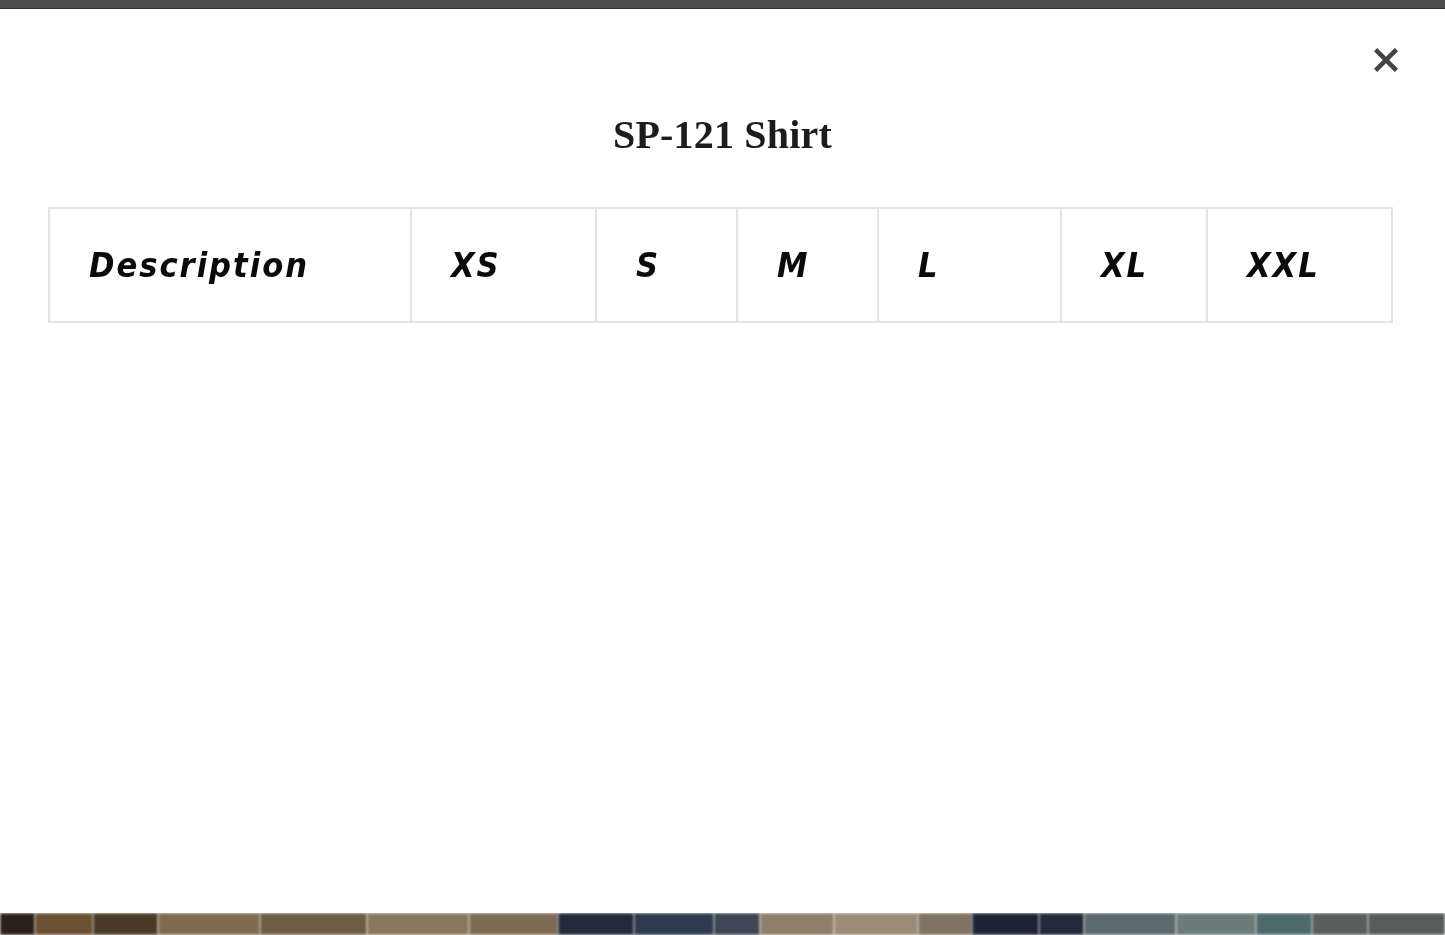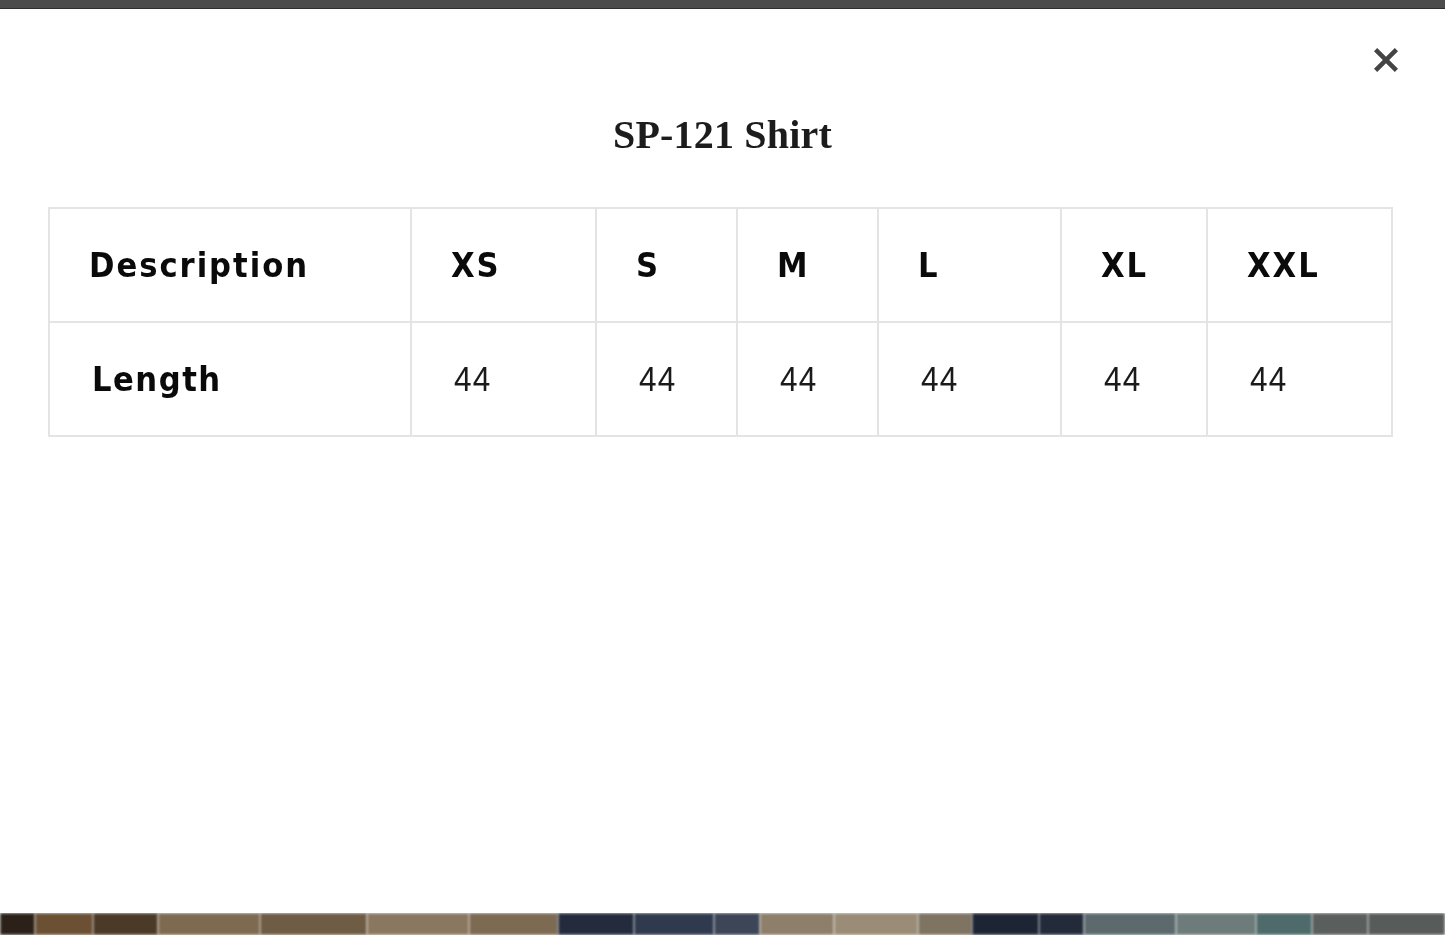--- a/index.html
+++ b/index.html
@@ -67,20 +67,21 @@
     letter-spacing: 0.2px;
     line-height: 1.15;
   }
 
   
   .table-wrap {
     position: absolute;
     top: 198px;
     left: 48px;
     width: 1236px;
+    font-style: italic;
   }
   table.size-chart {
     border-collapse: collapse;
     table-layout: fixed;
     width: 1343px;
     background: #ffffff;
   }
   table.size-chart td,
   table.size-chart th {
     border: 2px solid #e4e4e4;
@@ -174,29 +175,20 @@
           <th><span>Description</span></th>
           <th><span>XS</span></th>
           <th><span>S</span></th>
           <th><span>M</span></th>
           <th><span>L</span></th>
           <th><span>XL</span></th>
           <th><span>XXL</span></th>
         </tr>
       </thead>
       <tbody>
-        <tr>
-          <td><span class="row-label">Length</span></td>
-          <td><span class="cell-val">44</span></td>
-          <td><span class="cell-val">44</span></td>
-          <td><span class="cell-val">44</span></td>
-          <td><span class="cell-val">44</span></td>
-          <td><span class="cell-val">44</span></td>
-          <td><span class="cell-val">44</span></td>
-        </tr>
       </tbody>
     </table>
   </div>
 </div>
 
 <div class="bg-strip" id="bg-strip">
     <div class="seg" style="background: rgb(43, 33, 24); width: 38px;"></div>
     <div class="seg" style="background: rgb(107, 80, 52); width: 62px;"></div>
     <div class="seg" style="background: rgb(75, 58, 39); width: 70px;"></div>
     <div class="seg" style="background: rgb(126, 106, 80); width: 110px;"></div>

